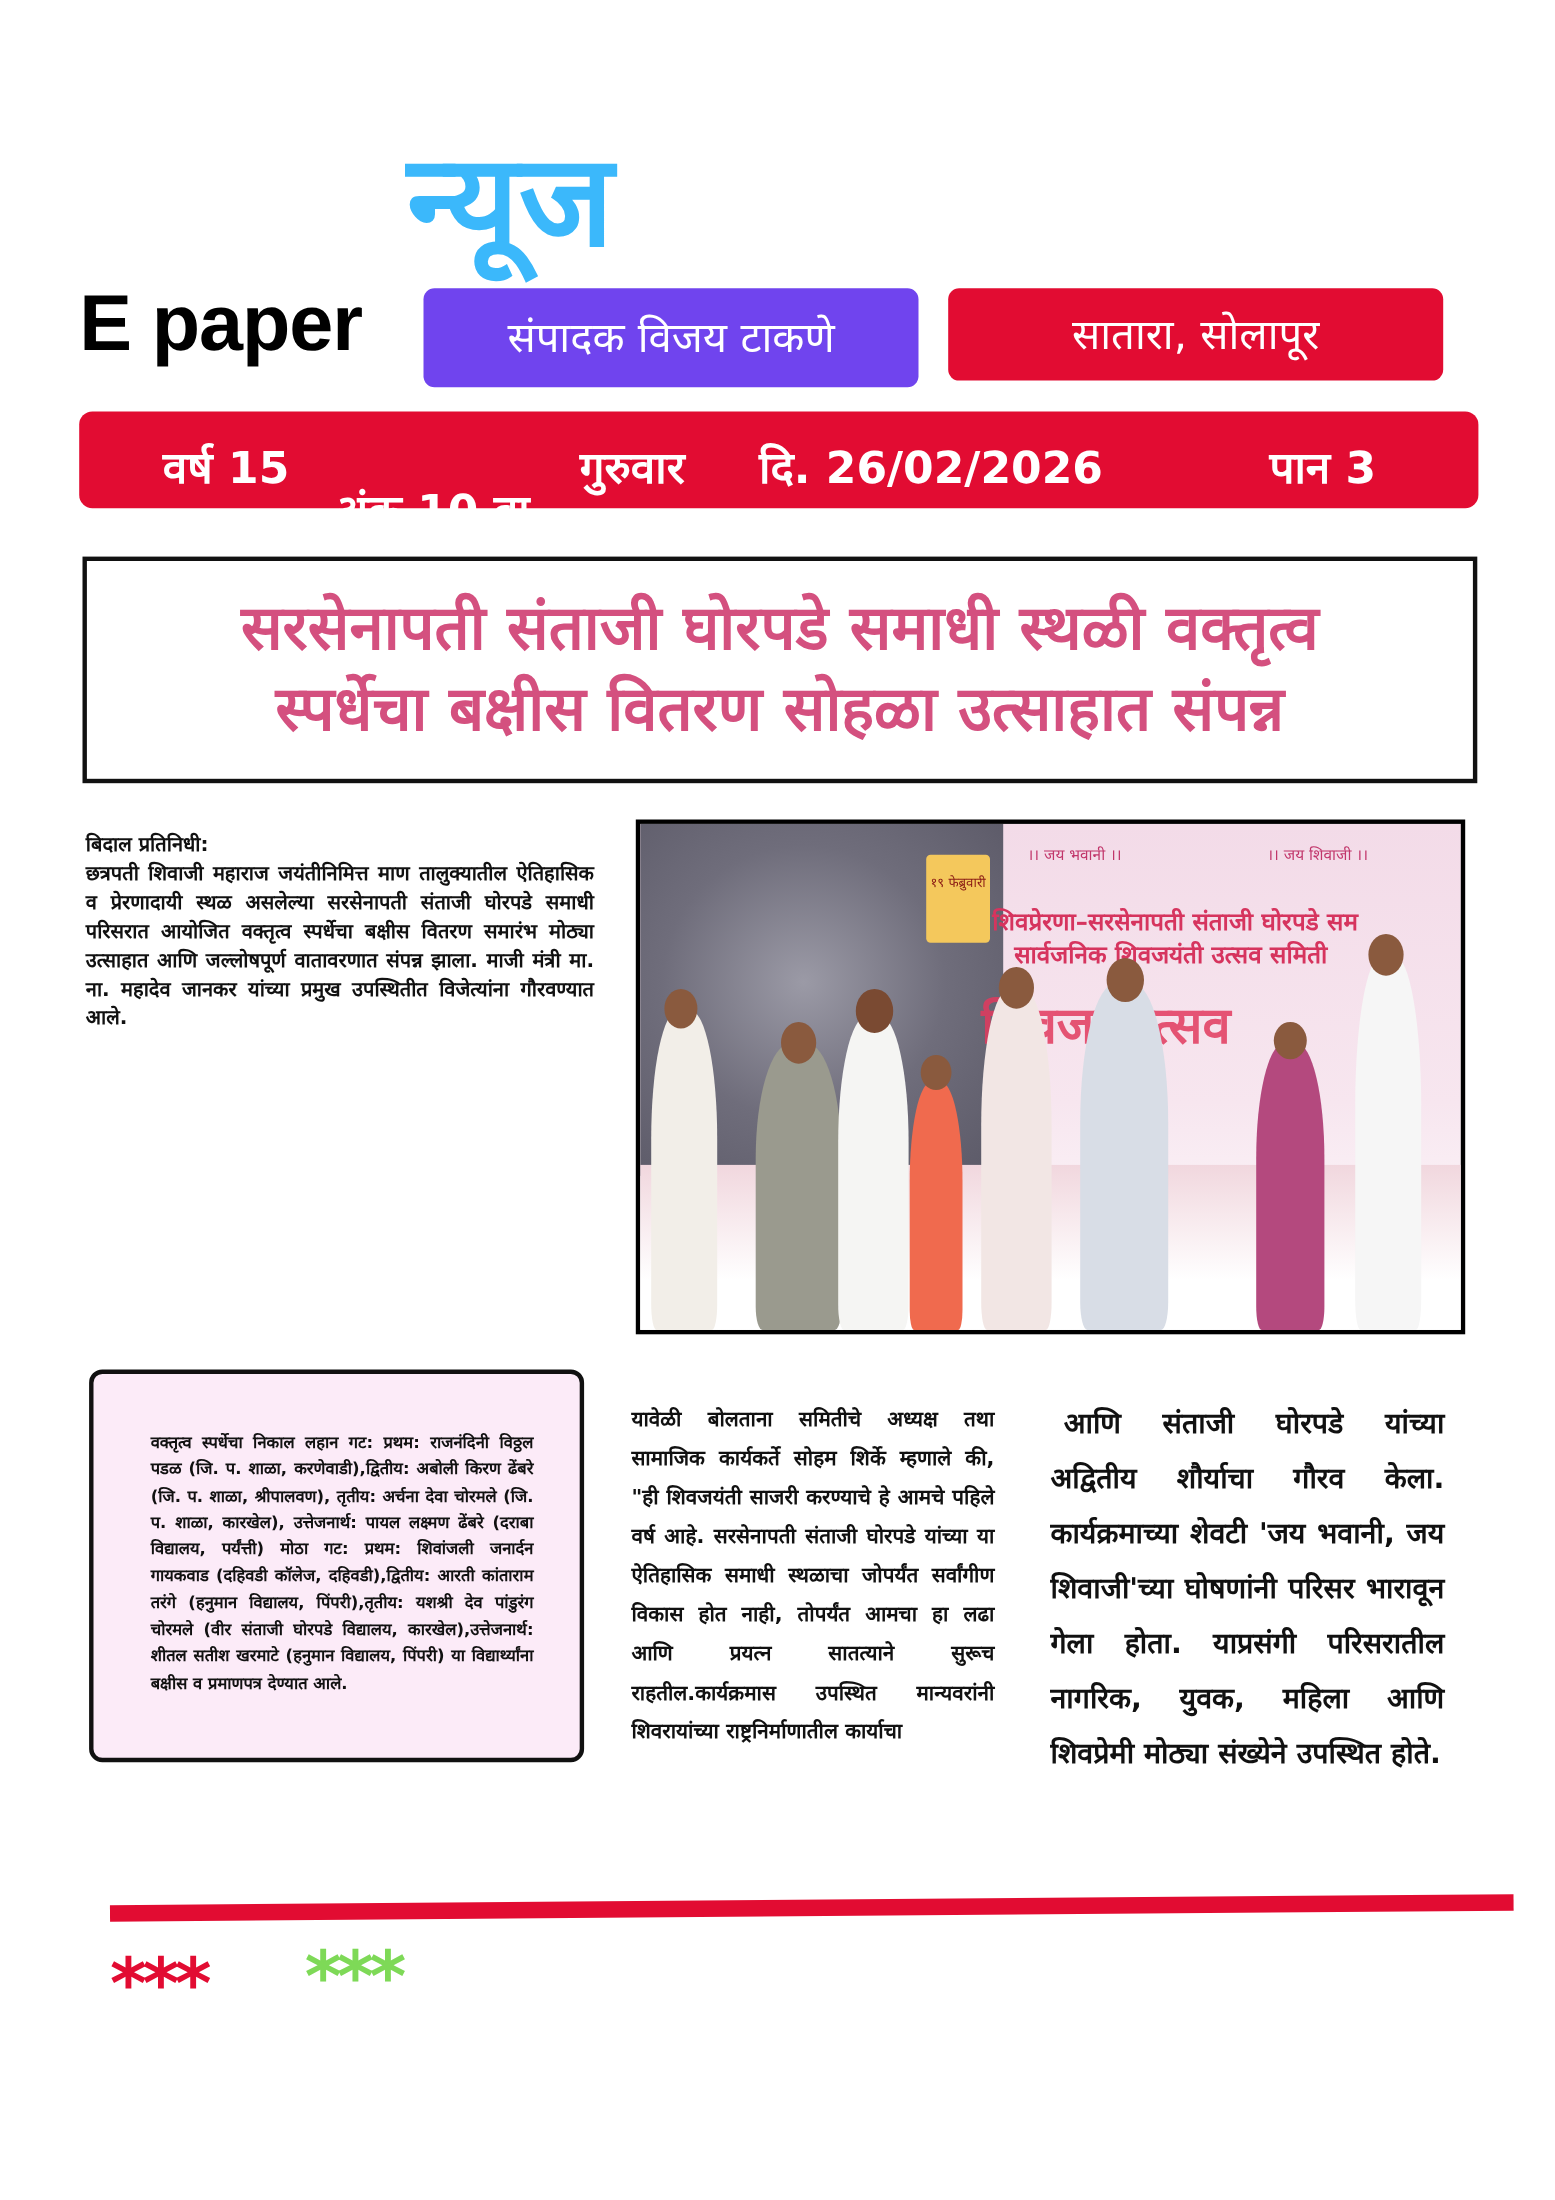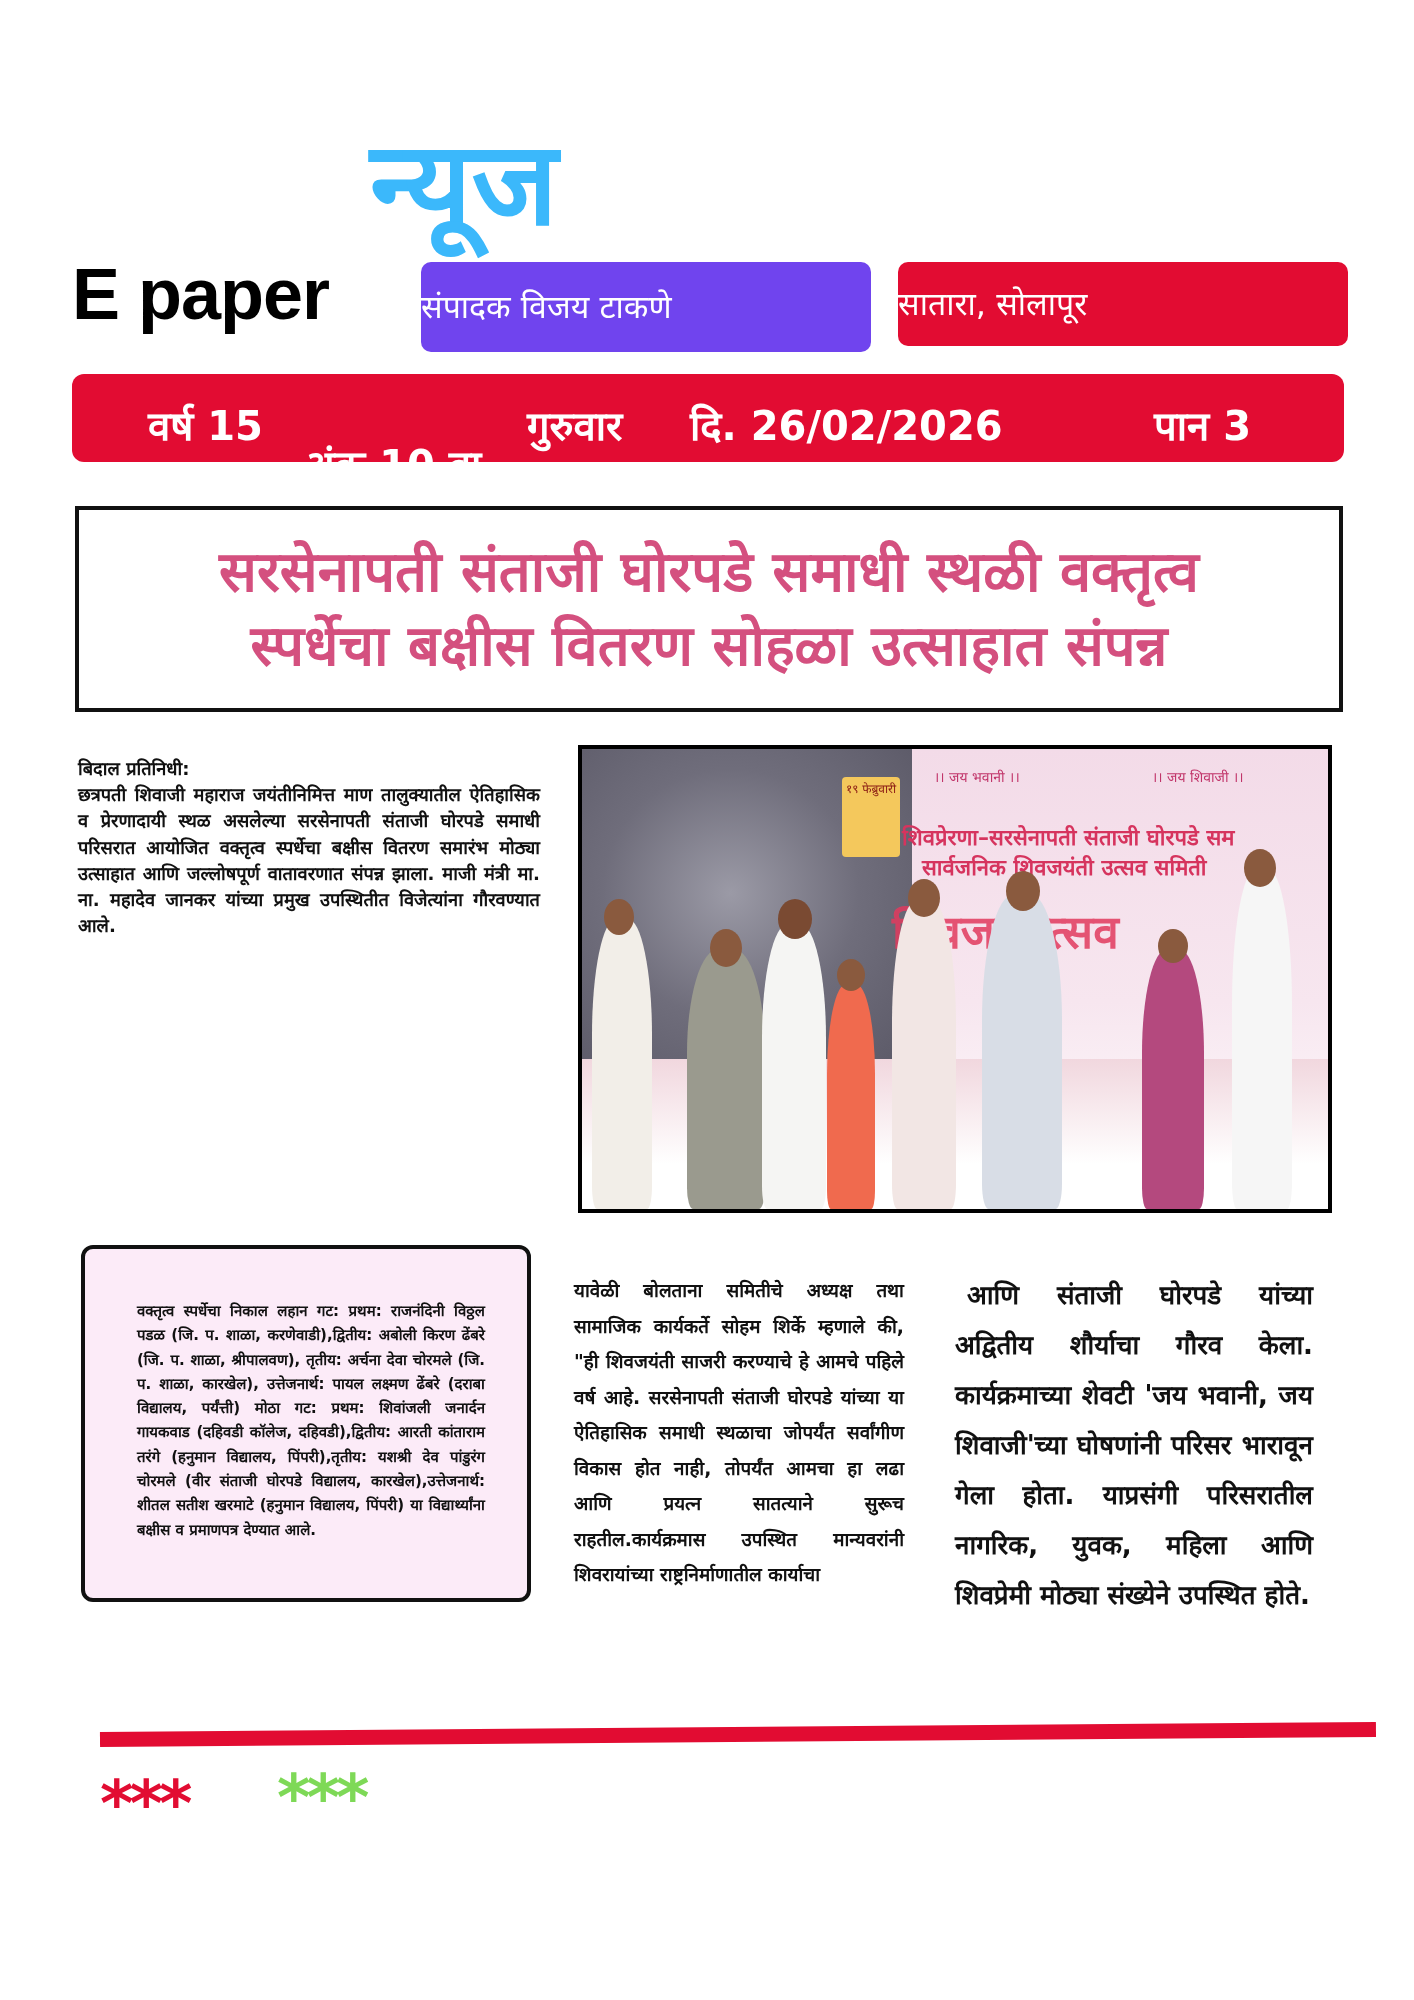--- a/index.html
+++ b/index.html
@@ -13,22 +13,22 @@
     .mast-black { font-size: 128px; font-weight: bold; color: #000; line-height: 1; letter-spacing: -2px; }
     .mast-blue { font-size: 116px; font-weight: bold; color: #3bb8fb; line-height: 1; }
 
     .epaper-label {
       position: absolute; left: 72px; top: 258px;
       font-family: "Liberation Sans", sans-serif; font-weight: bold;
       font-size: 72px; line-height: 1; color: #000; letter-spacing: -1px;
     }
     .pill {
       position: absolute; border-radius: 10px; color: #fff;
-      display: flex; align-items: center; justify-content: flex-start;
-      font-size: 32px; line-height: 1; margin-left: 36px;
+      display: flex; align-items: center; justify-content: center;
+      font-size: 38px; line-height: 1;
     }
     .pill-editor { left: 385px; top: 262px; width: 450px; height: 90px; background: #7044ee; }
     .pill-place { left: 862px; top: 262px; width: 450px; height: 84px; background: #e20c32; }
 
     .issue-bar {
       position: absolute; left: 72px; top: 374px; width: 1272px; height: 88px;
       background: #e20c32; border-radius: 12px; color: #fff;
       font-weight: bold; font-size: 40px; line-height: 1;
     }
     .issue-bar span { position: absolute; top: 32px; white-space: nowrap; }
@@ -58,21 +58,21 @@
       border: 4px solid #000; overflow: hidden;
       background: linear-gradient(180deg, #f3dbe8 0%, #f7e6ef 55%, #ffffff 100%);
     }
     .photo .bg-statue {
       position: absolute; left: 0; top: 0; width: 330px; height: 320px;
       background: radial-gradient(ellipse at 45% 45%, #9b9aa6 0%, #6f6d7b 50%, #5a5866 100%);
     }
     .photo .banner-tag {
       position: absolute; left: 260px; top: 28px; width: 58px; height: 80px;
       background: #f4c85c; border-radius: 4px; color: #8a1a14;
-      font-size: 12px; text-align: center; padding-top: 5px; line-height: 1.2;
+      font-size: 12px; text-align: center; padding-top: 18px; line-height: 1.2;
     }
     .photo .banner-line {
       position: absolute; color: #c1356a; font-size: 14px; white-space: nowrap;
     }
     .photo .bl1 { left: 352px; top: 18px; }
     .photo .bl2 { left: 570px; top: 18px; }
     .photo .bl3 { left: 320px; top: 72px; font-size: 22px; font-weight: bold; color: #d6345e; }
     .photo .bl4 { left: 340px; top: 102px; font-size: 22px; font-weight: bold; color: #d6345e; }
     .photo .bl5 { left: 310px; top: 150px; font-size: 46px; font-weight: bold; color: #e23a5e; opacity: 0.85; }
     .photo .stage {

